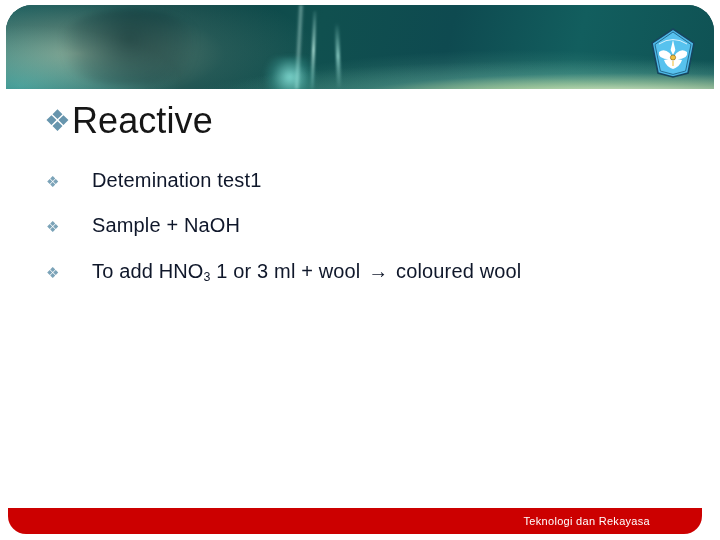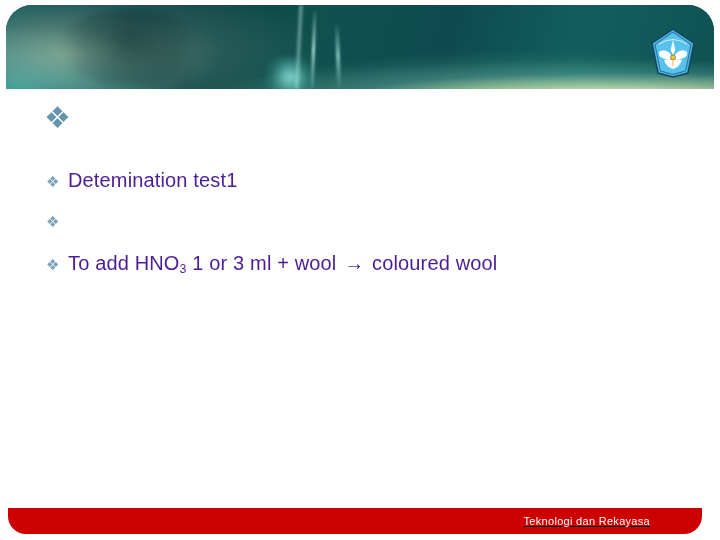--- a/index.html
+++ b/index.html
@@ -110,44 +110,44 @@
   }
   .bullet-mark {
     color: #7ba3b8;
     font-size: 15px;
     line-height: 1;
     width: 22px;
     flex: 0 0 22px;
   }
   .bullet-text {
     font-size: 20px;
-    color: #4c1d95;
+    color: #0f172a;
     line-height: 1.12;
     letter-spacing: 0.15px;
     white-space: nowrap;
+    margin-left: 24px;
   }
   .bullet-text sub {
     font-size: 0.62em;
     vertical-align: -0.28em;
   }
   .arrow-glyph { padding: 0 2px; }
 
   
   .footer-bar {
     position: absolute;
     left: 8px;
     top: 508px;
     width: 694px;
     height: 26px;
     background: #cc0000;
     border-radius: 0 0 18px 18px;
     display: flex;
     align-items: center;
     justify-content: flex-end;
-    text-decoration: underline;
   }
   .footer-text {
     color: #ffffff;
     font-size: 11px;
     letter-spacing: 0.3px;
     margin-right: 52px;
   }
 </style>
 </head>
 <body>
@@ -172,31 +172,33 @@
       <path d="M9 24 Q14 20 19.5 25 Q22 27.5 22.6 31 Q15 32 10.5 29 Q8.4 27 9 24 Z" fill="#ffffff"></path>
       <path d="M37 24 Q32 20 26.5 25 Q24 27.5 23.4 31 Q31 32 35.5 29 Q37.6 27 37 24 Z" fill="#ffffff"></path>
       <path d="M14 32 Q23 29 32 32 Q30 38.5 23 41 Q16 38.5 14 32 Z" fill="#ffffff"></path>
       <circle cx="23" cy="29.5" r="2.6" fill="#f0c040" stroke="#7a5a10" stroke-width="0.6"></circle>
       <path d="M23 33 L23 38" stroke="#f0c040" stroke-width="1.1"></path>
     </svg>
   </div>
 
   <div class="title-row">
     <span class="title-bullet">❖</span>
+    <span class="title-text">Reactive</span>
   </div>
 
   <div class="bullet-list">
 
     <div class="bullet-row">
       <span class="bullet-mark">❖</span>
       <span class="bullet-text"><span>Detemination test1</span></span>
     </div>
 
     <div class="bullet-row">
       <span class="bullet-mark">❖</span>
+      <span class="bullet-text"><span>Sample + NaOH</span></span>
     </div>
 
     <div class="bullet-row">
       <span class="bullet-mark">❖</span>
       <span class="bullet-text"><span>To add HNO</span><sub>3</sub><span> 1 or 3 ml + wool </span><span class="arrow-glyph">→</span><span> coloured wool</span></span>
     </div>
 
   </div>
 
   <div class="footer-bar">

